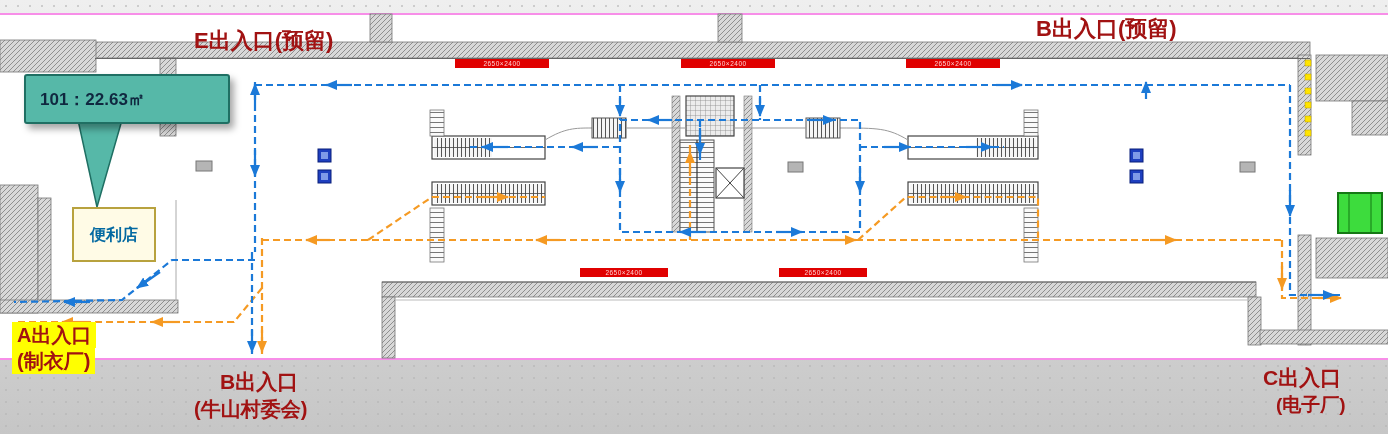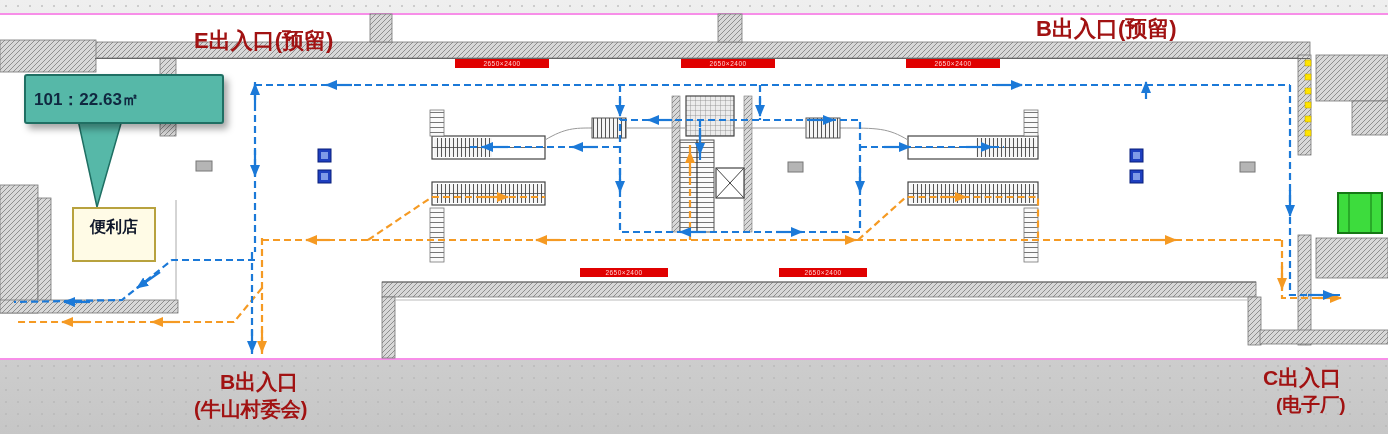--- a/index.html
+++ b/index.html
@@ -21,28 +21,28 @@
   .lbl-b2 { left:194px; top:396px; font-size:20px; }
   .lbl-c1 { left:1263px; top:364px; font-size:21px; }
   .lbl-c2 { left:1276px; top:392px; font-size:19px; }
   .a-block { position:absolute; left:12px; top:322px; }
   .a-block .hl { display:table; background:#ffff00; color:#a11212; font-weight:bold;
     padding:1px 5px; font-size:20px; line-height:24px; }
   .callout {
     position:absolute; left:24px; top:74px; width:188px; height:46px;
     background:#56b8a8; border:2px solid #1f6f63; border-radius:3px;
     box-shadow:4px 5px 7px rgba(0,0,0,.35);
-    display:flex; align-items:center; padding-left:8px;
+    display:flex; align-items:center; padding-left:14px;
     font-size:17px; font-weight:bold; color:#102840;
   }
   .store-box {
     position:absolute; left:72px; top:207px; width:84px; height:55px;
     background:#fffbe6; border:2px solid #b8a23e; box-sizing:border-box;
-    text-align:center; padding-top:8px;
-    font-size:16px; font-weight:bold; color:#0f172a;
+    text-align:center; padding-top:16px;
+    font-size:16px; font-weight:bold; color:#0369a1;
   }
   .dim { position:absolute; height:9px; background:#e00000; color:#ffd2d2;
     font-size:6.5px; line-height:9px; text-align:center; overflow:hidden;
     letter-spacing:.5px; font-family:"Liberation Sans",sans-serif; }
   .d1 { left:455px; top:59px;  width:94px; }
   .d2 { left:681px; top:59px;  width:94px; }
   .d3 { left:906px; top:59px;  width:94px; }
   .d4 { left:580px; top:268px; width:88px; }
   .d5 { left:779px; top:268px; width:88px; }
 </style>
@@ -248,17 +248,21 @@
   <div class="dim d2">2650×2400</div>
   <div class="dim d3">2650×2400</div>
   <div class="dim d4">2650×2400</div>
   <div class="dim d5">2650×2400</div>
 
   <div class="callout">101：22.63㎡</div>
   <div class="store-box">便利店</div>
 
   <div class="lbl lbl-e">E出入口(预留)</div>
   <div class="lbl lbl-d">B出入口(预留)</div>
+  <div class="a-block">
+    <div class="hl">A出入口</div>
+    <div class="hl">(制衣厂)</div>
+  </div>
   <div class="lbl lbl-b1">B出入口</div>
   <div class="lbl lbl-b2">(牛山村委会)</div>
   <div class="lbl lbl-c1">C出入口</div>
   <div class="lbl lbl-c2">(电子厂)</div>
 </div>
 
 </body></html>

